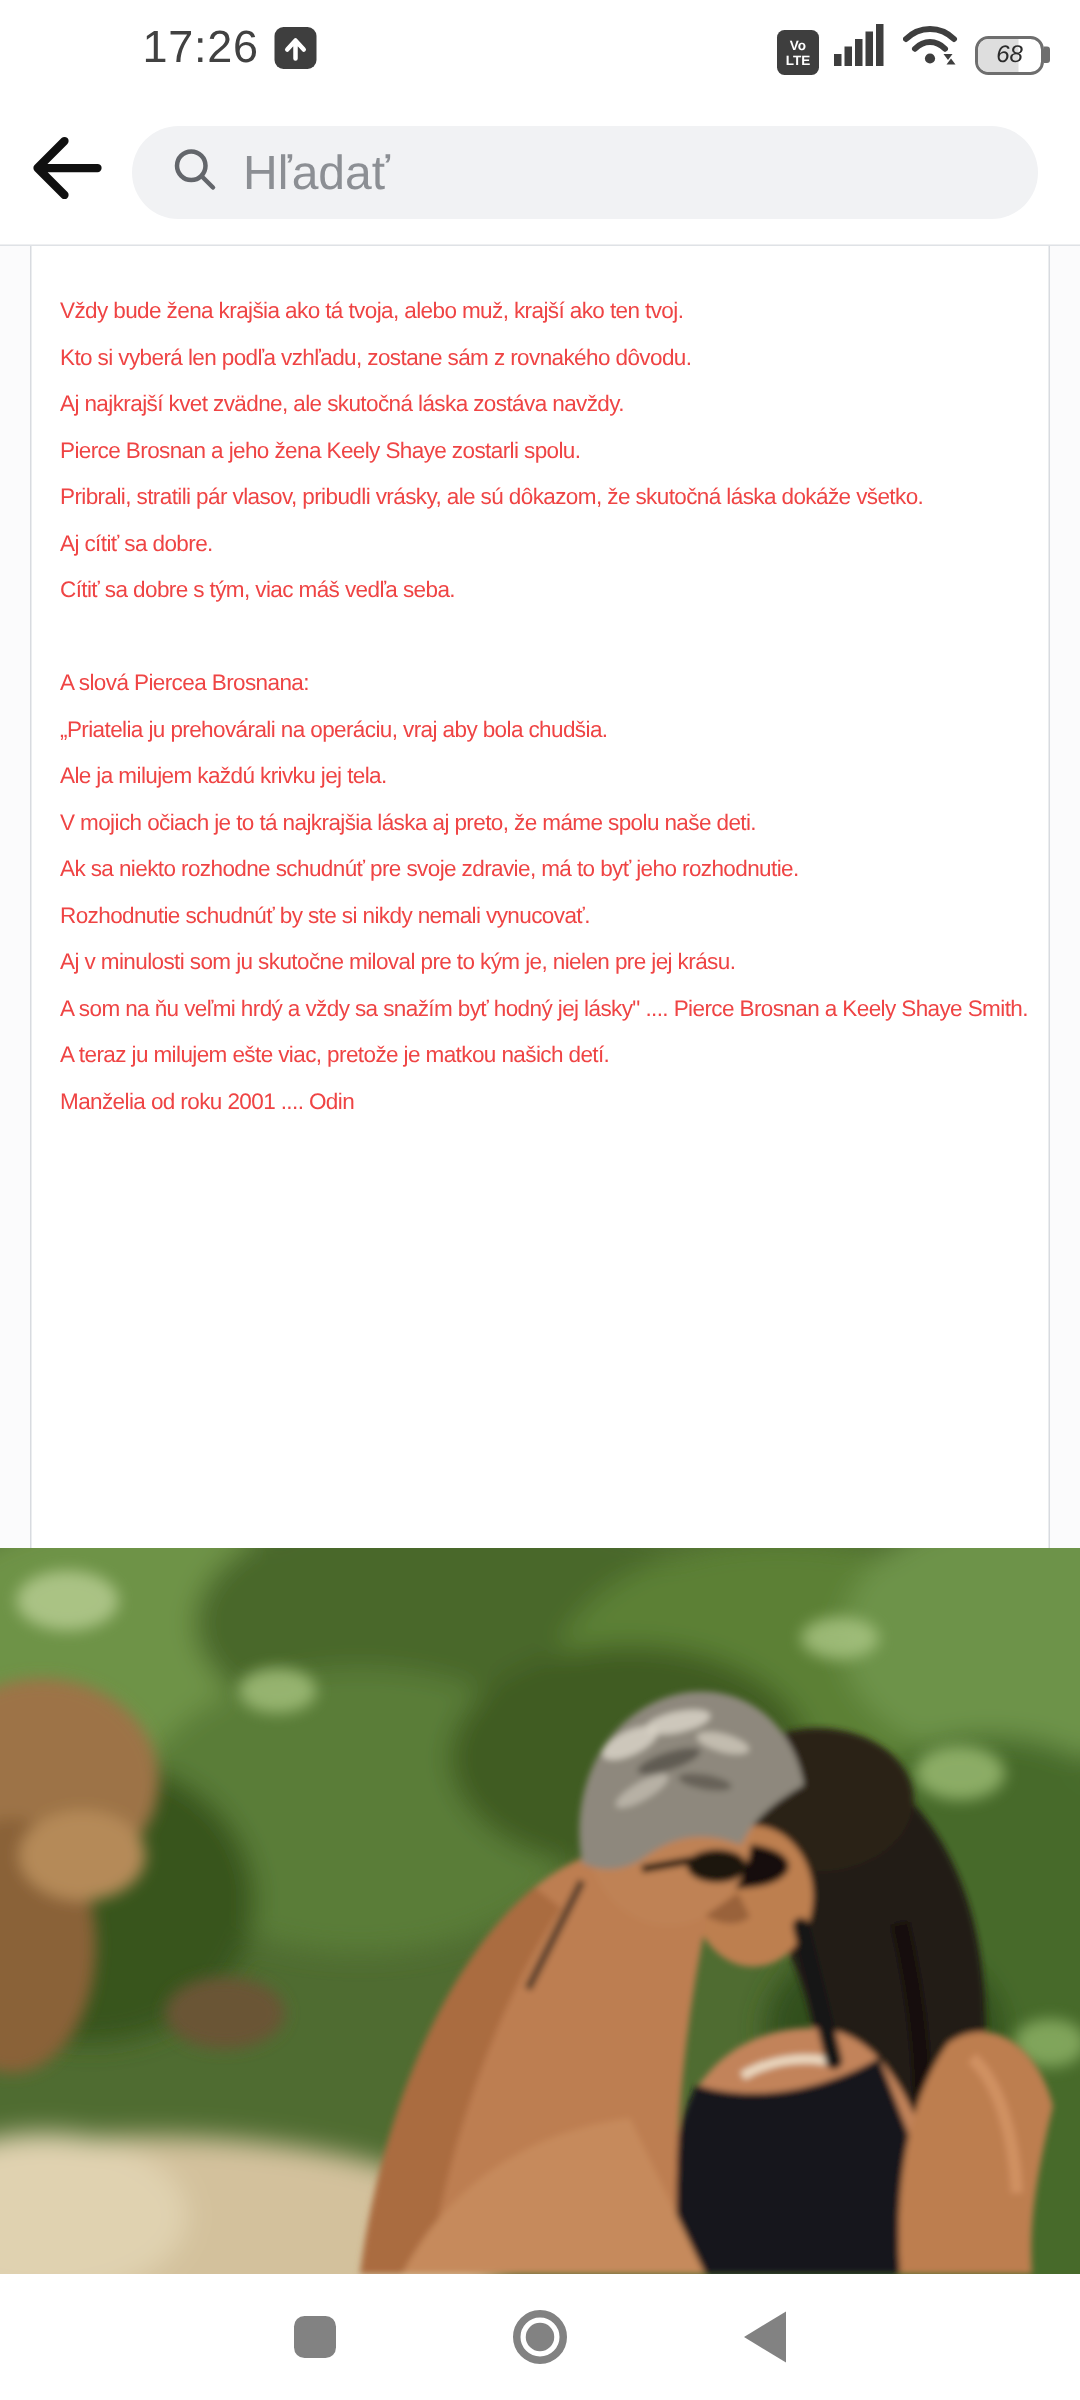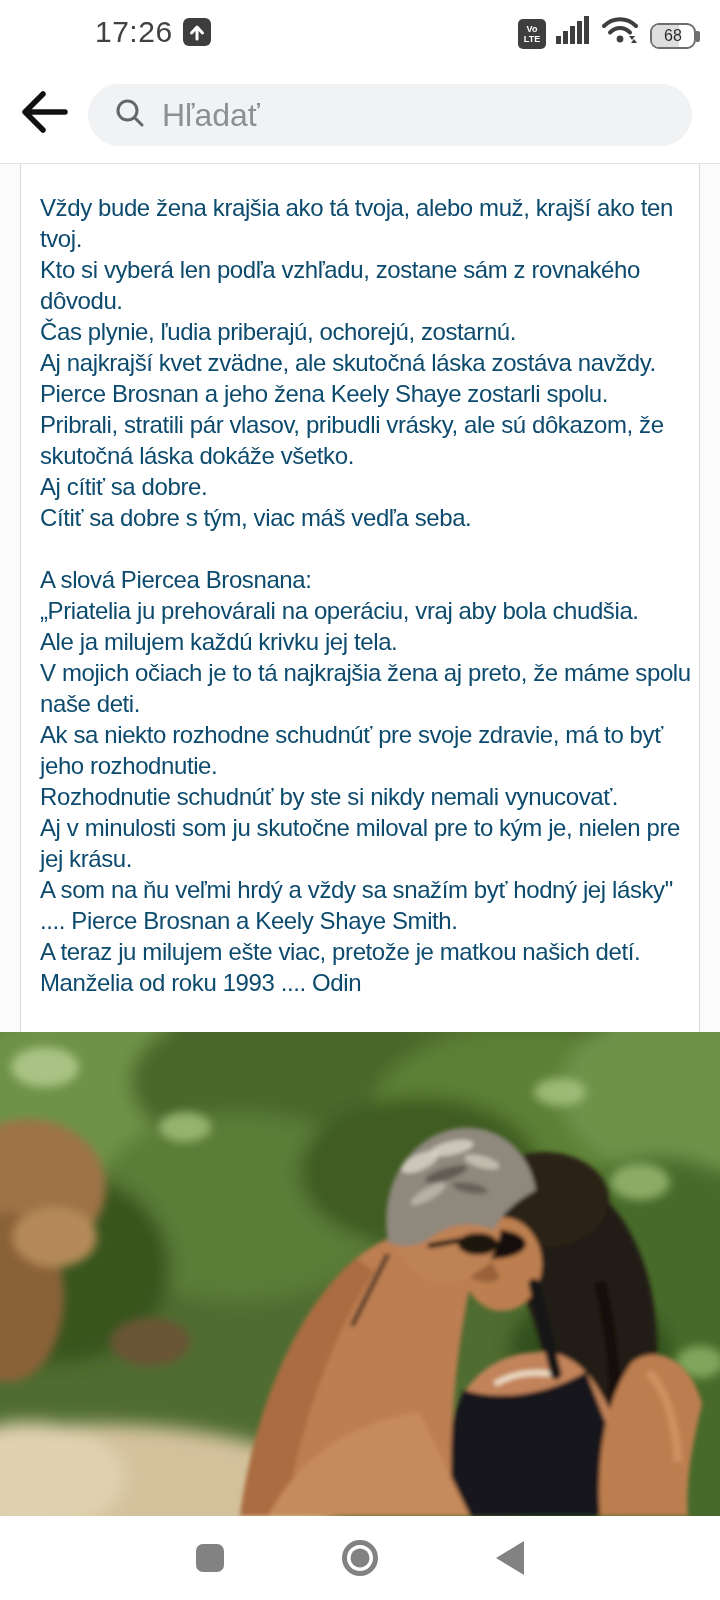--- a/index.html
+++ b/index.html
@@ -17,35 +17,35 @@
   .sb-time{font-size:30px;font-weight:500;color:#414141;letter-spacing:.5px;}
   .sb-badge{width:28px;height:28px;border-radius:6px;background:#3e3e3e;display:flex;align-items:center;justify-content:center;}
   .sb-right{display:flex;align-items:flex-end;gap:10px;margin-left:48px;}
   .volte{width:28px;height:30px;border-radius:5px;background:#3e3e3e;color:#fff;
     display:flex;flex-direction:column;align-items:center;justify-content:center;
     font-size:9px;font-weight:bold;line-height:10px;}
   .battery{position:relative;width:46px;height:26px;border:2.5px solid #6e6e6e;border-radius:9px;
     background:#fff;display:flex;align-items:center;justify-content:center;overflow:hidden;box-sizing:border-box;}
   .battery .fill{position:absolute;left:0;top:0;bottom:0;width:64%;background:#dedede;}
   .battery .pct{position:relative;font-size:16px;color:#2b2b2b;font-weight:500;}
-  .battery-wrap{display:flex;align-items:center;}
+  .battery-wrap{display:flex;align-items:center;font-style:italic;}
   .battery-nub{width:4px;height:11px;background:#6e6e6e;border-radius:0 2px 2px 0;}
   
   .search-header{position:absolute;top:64px;left:0;width:720px;height:99px;background:#fff;}
   .back-btn{position:absolute;left:16px;top:26px;width:56px;height:48px;display:flex;align-items:center;justify-content:center;cursor:pointer;}
   .search-pill{position:absolute;left:88px;top:20px;width:604px;height:62px;border-radius:31px;
     background:#f1f2f4;display:flex;align-items:center;padding-left:26px;box-sizing:border-box;gap:16px;}
   .search-placeholder{font-size:32px;color:#8c8f94;}
   
   .post-section{position:absolute;top:163px;left:0;width:720px;height:869px;
     background:#fbfbfc;border-top:1px solid #dfe2e6;box-sizing:border-box;}
   .post-card{margin:0 20px;height:100%;background:#fff;
     border-left:1px solid #d8dbe0;border-right:1px solid #d8dbe0;
     padding:28px 8px 0 19px;box-sizing:border-box;overflow:hidden;}
-  .post-line{font-size:24px;line-height:31px;letter-spacing:-0.4px;color:#0c4a6e;min-height:31px;}
+  .post-line{font-size:15px;line-height:31px;letter-spacing:-0.4px;color:#ef4444;min-height:31px;}
   
   .photo{position:absolute;top:1032px;left:0;width:720px;height:484px;overflow:hidden;background:#4f6c31;}
   .photo svg{display:block;}
   
   .nav-bar{position:absolute;top:1516px;left:0;width:720px;height:84px;background:#fff;
     display:flex;align-items:center;justify-content:center;}
   .nav-btn{width:150px;height:84px;display:flex;align-items:center;justify-content:center;cursor:pointer;}
 </style>
 </head>
 <body>
@@ -112,37 +112,36 @@
       <span class="search-placeholder">Hľadať</span>
     </div>
   </div>
 
   <div class="post-section">
     <div class="post-card">
       <div>
 
       <div class="post-line">Vždy bude žena krajšia ako tá tvoja, alebo muž, krajší ako ten tvoj.</div>
           <div class="post-line">Kto si vyberá len podľa vzhľadu, zostane sám z rovnakého dôvodu.</div>
-          <div class="post-line">Čas plynie, ľudia priberajú, ochorejú, zostarnú.</div>
           <div class="post-line">Aj najkrajší kvet zvädne, ale skutočná láska zostáva navždy.</div>
           <div class="post-line">Pierce Brosnan a jeho žena Keely Shaye zostarli spolu.</div>
           <div class="post-line">Pribrali, stratili pár vlasov, pribudli vrásky, ale sú dôkazom, že skutočná láska dokáže všetko.</div>
           <div class="post-line">Aj cítiť sa dobre.</div>
           <div class="post-line">Cítiť sa dobre s tým, viac máš vedľa seba.</div>
           <div class="post-line"></div>
           <div class="post-line">A slová Piercea Brosnana:</div>
           <div class="post-line">„Priatelia ju prehovárali na operáciu, vraj aby bola chudšia.</div>
           <div class="post-line">Ale ja milujem každú krivku jej tela.</div>
-          <div class="post-line">V mojich očiach je to tá najkrajšia žena aj preto, že máme spolu naše deti.</div>
+          <div class="post-line">V mojich očiach je to tá najkrajšia láska aj preto, že máme spolu naše deti.</div>
           <div class="post-line">Ak sa niekto rozhodne schudnúť pre svoje zdravie, má to byť jeho rozhodnutie.</div>
           <div class="post-line">Rozhodnutie schudnúť by ste si nikdy nemali vynucovať.</div>
           <div class="post-line">Aj v minulosti som ju skutočne miloval pre to kým je, nielen pre jej krásu.</div>
           <div class="post-line">A som na ňu veľmi hrdý a vždy sa snažím byť hodný jej lásky" .... Pierce Brosnan a Keely Shaye Smith.</div>
           <div class="post-line">A teraz ju milujem ešte viac, pretože je matkou našich detí.</div>
-          <div class="post-line">Manželia od roku 1993 .... Odin</div>
+          <div class="post-line">Manželia od roku 2001 .... Odin</div>
         </div>
     </div>
   </div>
 
   <div class="photo" role="img" aria-label="Older gray-haired man and dark-haired woman in black swimsuit kissing outdoors in front of blurred green foliage with sand and rocks">
     <svg width="720" height="484" viewBox="0 0 720 484">
       <defs>
         <filter id="b9" x="-40%" y="-40%" width="180%" height="180%">
             <feGaussianBlur stdDeviation="9"></feGaussianBlur>
           </filter>

